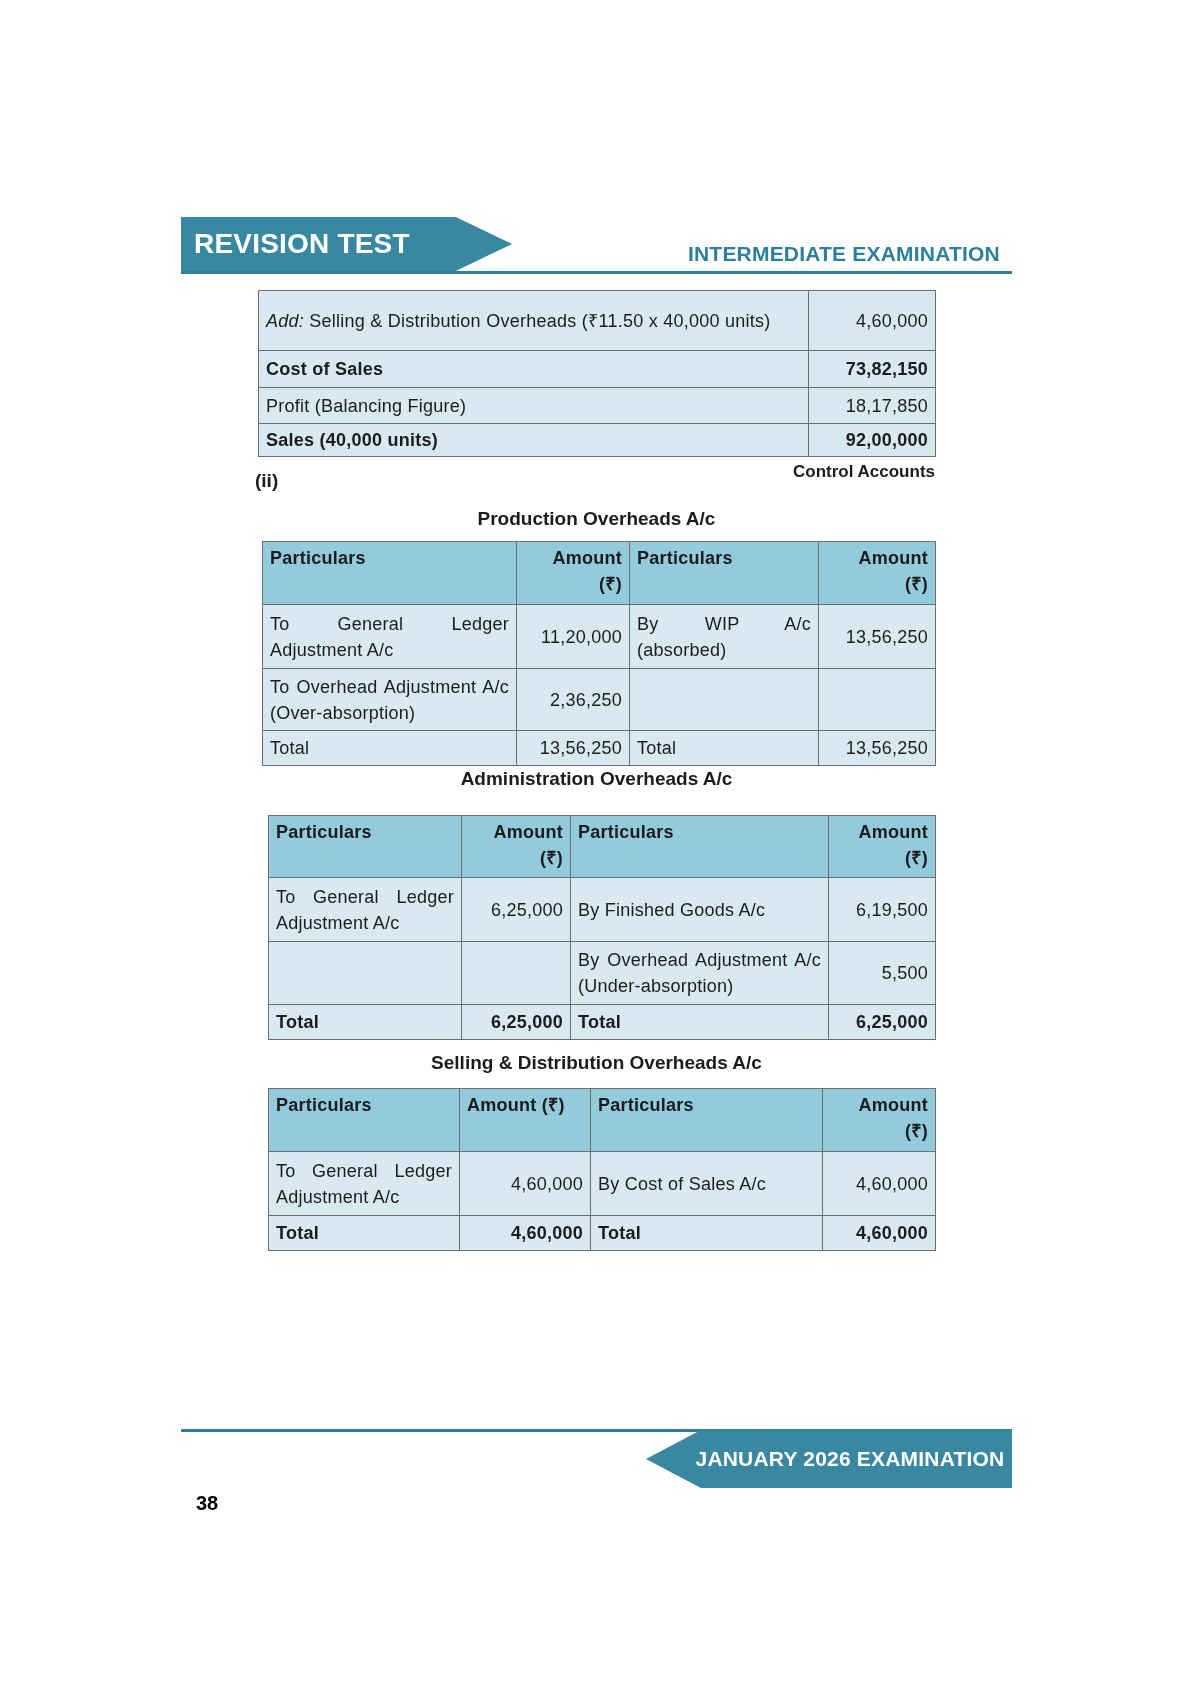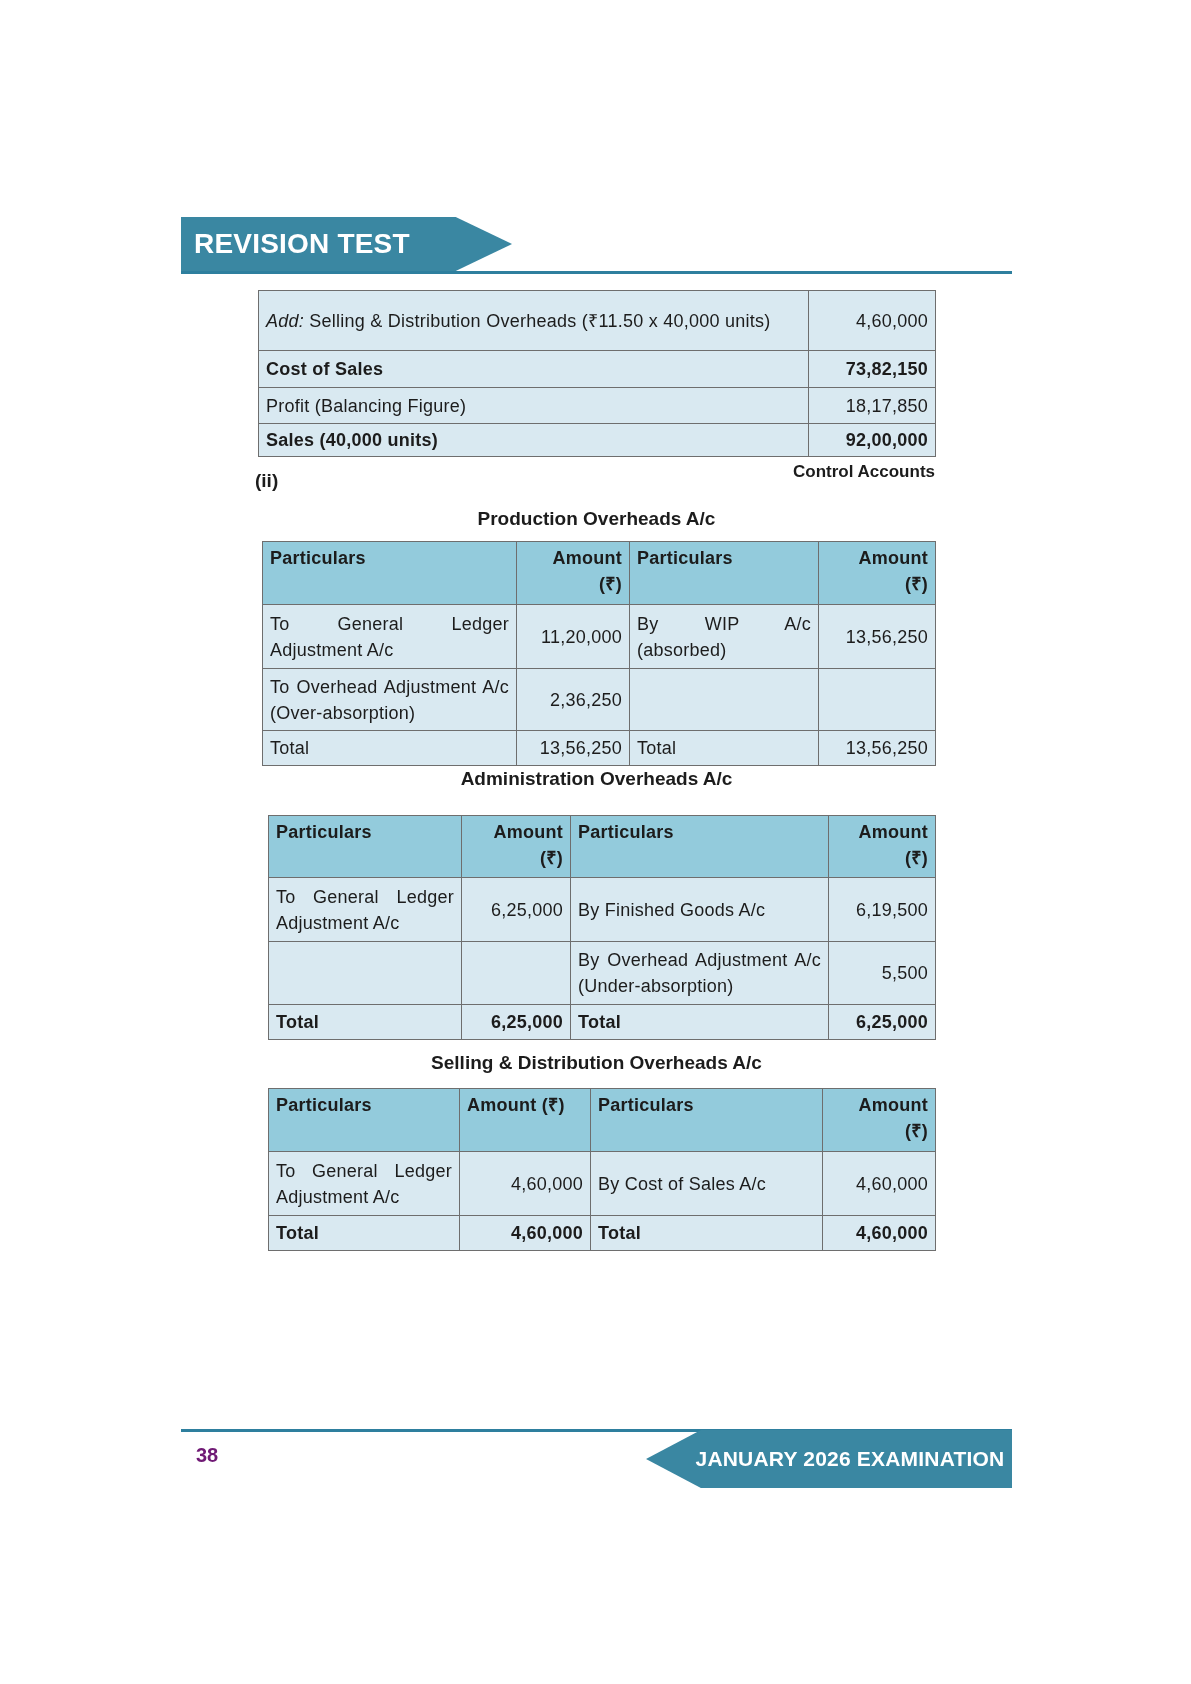--- a/index.html
+++ b/index.html
@@ -29,22 +29,22 @@
   
   .ftr-rule{position:absolute; left:181px; top:1429px; width:831px; height:3px; background:#2e7f9e;}
   .ftr-banner{
     position:absolute; left:646px; top:1430px; width:366px; height:58px;
     background:#3a87a2;
     clip-path:polygon(15% 0, 100% 0, 100% 100%, 15% 100%, 0 50%);
     color:#ffffff; font-weight:bold; font-size:21px; line-height:58px;
     text-align:center; padding-left:42px; box-sizing:border-box; letter-spacing:.2px;
   }
   .page-num{
-    position:absolute; left:196px; top:1444px;
-    font-size:20px; font-weight:bold; color:#701a75;
+    position:absolute; left:196px; top:1492px;
+    font-size:20px; font-weight:bold; color:#000000;
   }
   
   .sec-marker{position:absolute; left:255px; top:470px; font-size:19px; font-weight:bold;}
   .sec-title{position:absolute; left:258px; top:462px; width:677px; text-align:right; font-size:17px; font-weight:bold;}
   .acct-title{position:absolute; width:677px; left:258px; text-align:center; font-size:19px; font-weight:bold;}
   .t-prod{top:508px;}
   .t-admin{top:768px;}
   .t-sell{top:1052px;}
   
   table{border-collapse:collapse; table-layout:fixed; position:absolute; background:#ffffff;}
@@ -70,20 +70,21 @@
   .tbl-sell{left:268px; top:1088px; width:667px;}
 </style>
 </head>
 <body>
 
 <div class="page">
 
   <div class="hdr-banner">
     <span>REVISION TEST PAPERS</span>
   </div>
+  <div class="hdr-title">INTERMEDIATE EXAMINATION</div>
   <div class="hdr-rule"></div>
 
   <table class="tbl-summary">
     <colgroup>
         <col style="width:550px">
         <col style="width:127px">
       </colgroup>
     <tbody>
       <tr style="height:60px">
         <td class="part">

